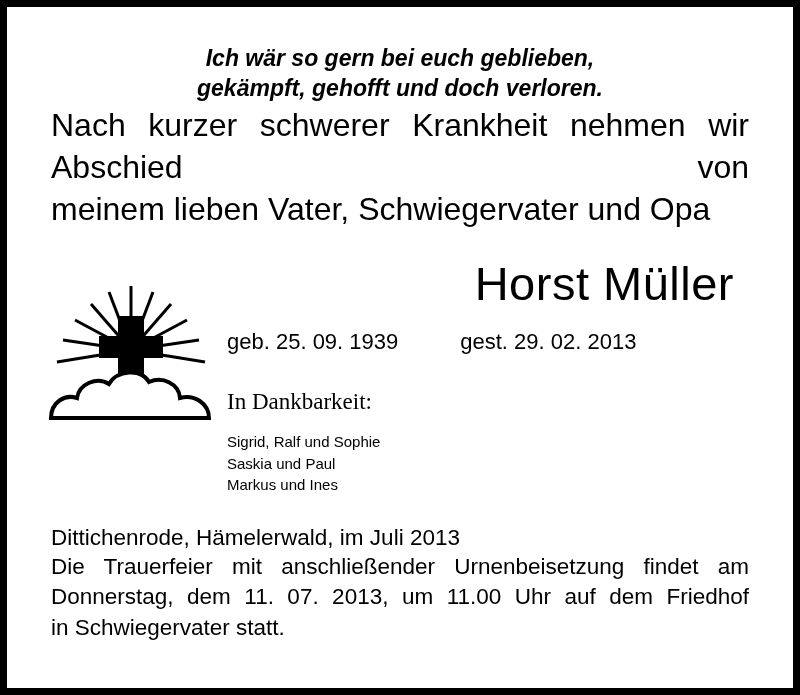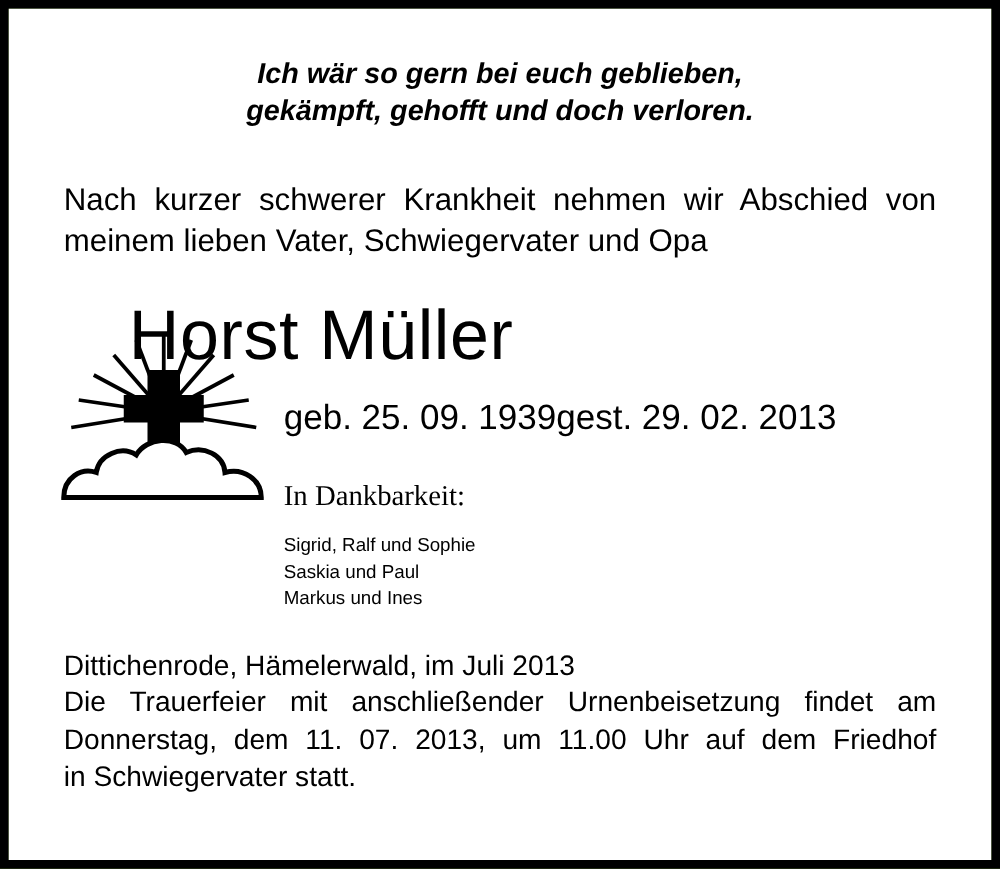--- a/index.html
+++ b/index.html
@@ -42,22 +42,21 @@
     line-height: 1.32;
     margin: 8px 0 0 0;
     padding: 0 18px;
   }
   .verse-line {
     display: block;
     white-space: nowrap;
   }
 
   .intro {
-    margin-top: 40px;
-    font-size: 25px;
+    font-size: 32px;
     line-height: 1.32;
   }
   .intro .l1 {
     display: block;
     text-align: justify;
     text-align-last: justify;
   }
   .intro .l2 {
     display: block;
   }
@@ -70,33 +69,34 @@
 
   .emblem {
     position: absolute;
     left: -4px;
     top: 24px;
     width: 168px;
     height: 140px;
   }
 
   .name {
-    text-align: left;
-    font-size: 56px;
+    text-align: right;
+    font-size: 47px;
     line-height: 1;
     letter-spacing: 0.5px;
     padding-left: 52px;
-    margin: 0;
+    margin: 15px;
   }
 
   .dates {
     margin-top: 22px;
     padding-left: 176px;
-    font-size: 28px;
+    font-size: 22px;
     display: flex;
+    gap: 62px;
   }
 
   .thanks {
     margin-top: 34px;
     padding-left: 176px;
     font-size: 23px;
     font-family: Liberation Serif, serif;
   }
 
   .family {

